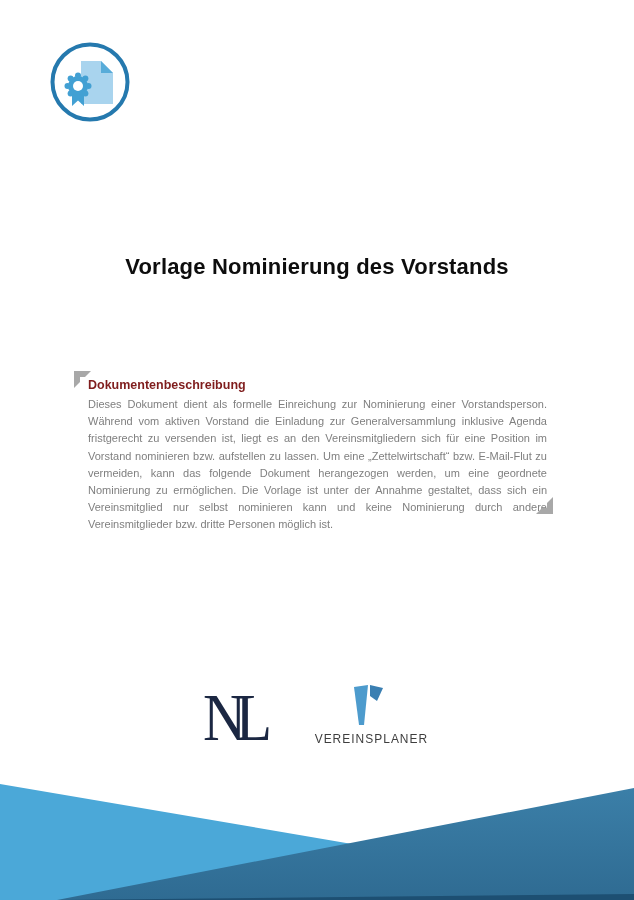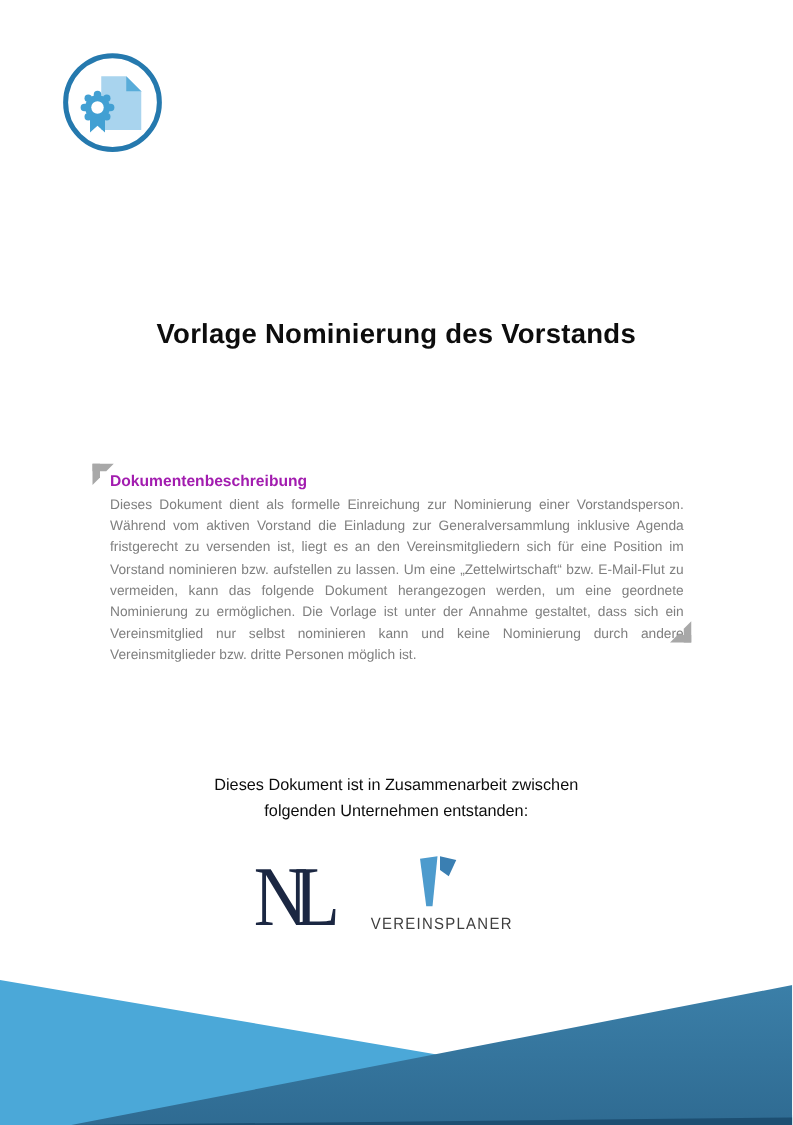--- a/index.html
+++ b/index.html
@@ -18,21 +18,21 @@
     position:absolute; left:0; top:254px; width:634px;
     text-align:center; font-size:22px; font-weight:bold; color:#0d0d0d;
     letter-spacing:0.2px;
   }
 
   
   .desc-section {
     position:absolute; left:88px; top:378px; width:459px;
   }
   .desc-heading {
-    font-size:12.5px; font-weight:bold; color:#a21caf; margin:0 0 4px 0;
+    font-size:12.5px; font-weight:bold; color:#7f1d1d; margin:0 0 4px 0;
   }
   .desc-body {
     font-size:11px; line-height:17.2px; color:#7f7f7f;
     text-align:justify; margin:0;
   }
   .bracket-tl {
     position:absolute; left:-14px; top:-7px; width:5px; height:5px;
     border-top:6px solid #a8a8a8; border-left:6px solid #a8a8a8;
     border-right:6px solid transparent; border-bottom:6px solid transparent;
   }
@@ -48,21 +48,21 @@
     text-align:center; font-size:13px; line-height:21px; color:#0d0d0d;
   }
 
   
   .monogram {
     position:absolute; left:203px; top:686px; width:70px; height:62px;
     font-family:"Liberation Serif", serif; font-size:68px; line-height:62px;
     color:#1b2742; letter-spacing:-0.18em;
     transform:scaleX(0.88); transform-origin:left center;
   }
-  .vp-logo { position:absolute; left:292px; top:684px; width:116px; }
+  .vp-logo { position:absolute; left:310px; top:684px; width:116px; }
   .vp-mark { display:block; margin:0 auto 3px auto; width:34px; height:44px; }
   .vp-wordmark {
     text-align:center; font-size:13px; letter-spacing:1.1px; color:#3e3e3e;
     transform:scaleX(0.92); transform-origin:center;
     white-space:nowrap;
   }
 
   
   .bottom-art { position:absolute; left:0; bottom:0; width:634px; height:120px; }
 </style>
@@ -96,24 +96,20 @@
 
   <div class="doc-title">Vorlage Nominierung des Vorstands</div>
 
   <div class="desc-section">
     <div class="bracket-tl"></div>
     <div class="bracket-br"></div>
     <h2 class="desc-heading">Dokumentenbeschreibung</h2>
     <p class="desc-body">Dieses Dokument dient als formelle Einreichung zur Nominierung einer Vorstandsperson. Während vom aktiven Vorstand die Einladung zur Generalversammlung inklusive Agenda fristgerecht zu versenden ist, liegt es an den Vereinsmitgliedern sich für eine Position im Vorstand nominieren bzw. aufstellen zu lassen. Um eine „Zettelwirtschaft“ bzw. E-Mail-Flut zu vermeiden, kann das folgende Dokument herangezogen werden, um eine geordnete Nominierung zu ermöglichen. Die Vorlage ist unter der Annahme gestaltet, dass sich ein Vereinsmitglied nur selbst nominieren kann und keine Nominierung durch andere Vereinsmitglieder bzw. dritte Personen möglich ist.</p>
   </div>
 
-  <div class="collab-text">
-    <div>Dieses Dokument ist in Zusammenarbeit zwischen</div>
-    <div>folgenden Unternehmen entstanden:</div>
-  </div>
 
   <div class="monogram">NL</div>
 
   <div class="vp-logo">
     <svg class="vp-mark" viewBox="0 0 34 44">
       <polygon points="3,3 17,1 13,41 8,41" fill="#4D9BCD"></polygon>
       <polygon points="19,1 32,4 26,17 19,12" fill="#3A7FB2"></polygon>
     </svg>
     <div class="vp-wordmark">VEREINSPLANER</div>
   </div>

